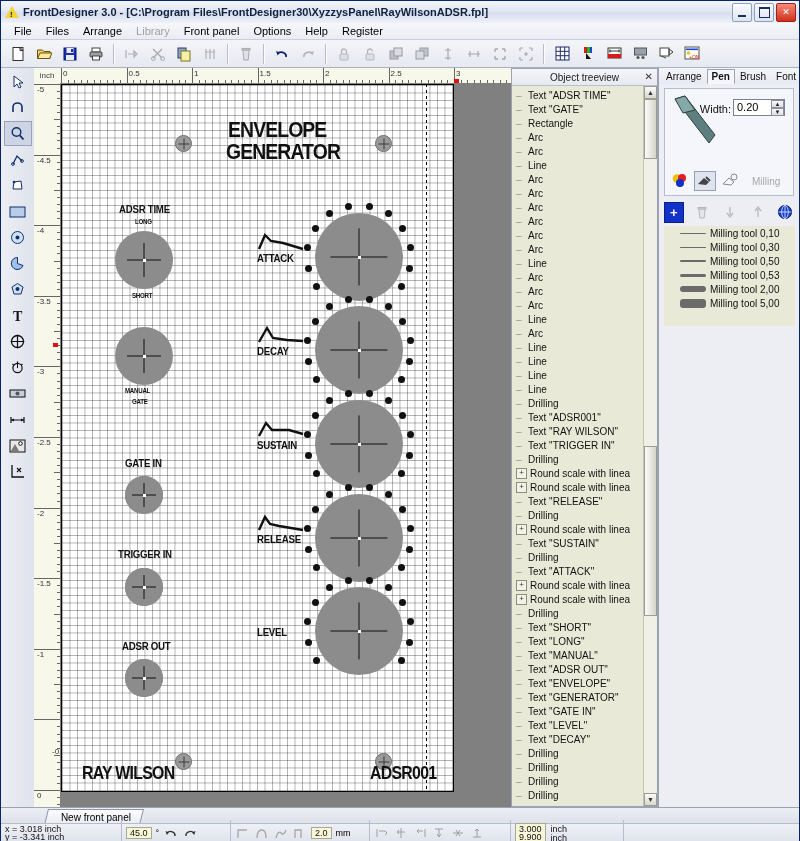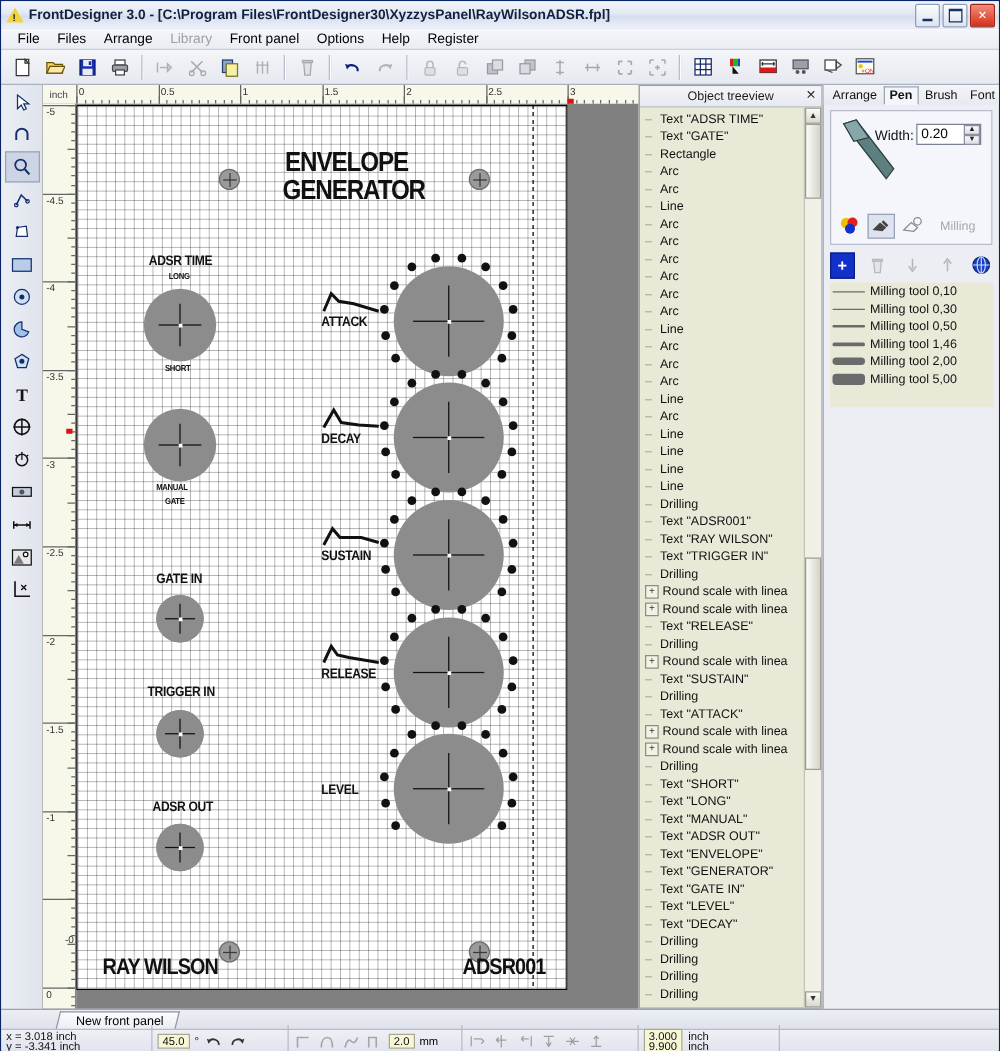--- a/index.html
+++ b/index.html
@@ -125,21 +125,21 @@
   .spin div{flex:1;background:linear-gradient(#fafafa,#dcdce4);border:1px solid #8a90a0;
      box-sizing:border-box;font-size:6px;line-height:6px;text-align:center;color:#222;}
   .penicons{position:absolute;left:4px;bottom:4px;display:flex;align-items:center;gap:3px;}
   .pitem{width:20px;height:18px;display:flex;align-items:center;justify-content:center;border:1px solid transparent;}
   .pitem.sel{background:#dfe3ee;border:1px solid #96a0b6;}
   .milling-lbl{font-size:10px;color:#a8a8a8;margin-left:8px;}
   .toolbtns{position:absolute;left:5px;top:133px;width:130px;height:22px;display:flex;align-items:center;gap:10px;}
   .tbsq{width:19px;height:19px;display:flex;align-items:center;justify-content:center;}
   .tbsq.blue{background:#1131c8;border:1px solid #0a1f80;color:#fff;font-weight:bold;font-size:13px;line-height:1;}
   .toollist{position:absolute;left:5px;top:158px;width:131px;height:100px;background:#e9e9d8;}
-  .toolrow{height:14px;display:flex;align-items:center;font-size:10px;color:#111;gap:4px;padding-left:2px;}
+  .toolrow{height:14px;display:flex;align-items:center;font-size:10px;color:#111;gap:4px;padding-left:16px;}
   .toolline{width:26px;flex:none;background:#6b6b6b;border-radius:3px;}
 
   
   .tabstrip{position:absolute;left:0;top:806px;width:798px;height:16px;
      background:linear-gradient(#eceef4,#dde1ea);border-top:1px solid #9aa2b4;}
   .doctab{position:absolute;left:45px;top:1px;height:15px;padding:0 10px 0 14px;font-size:10px;
      color:#000;display:flex;align-items:center;
      background:linear-gradient(#fcfcfe,#e8ebf2);
      border-left:1px solid #8e96a8;border-top:1px solid #8e96a8;border-right:1px solid #8e96a8;
      transform:skewX(-14deg);}
@@ -1126,21 +1126,21 @@
         <div class="toolrow">
           <span class="toolline" style="height: 1px;"></span>
           <span>Milling tool 0,30</span>
         </div>
         <div class="toolrow">
           <span class="toolline" style="height: 2px;"></span>
           <span>Milling tool 0,50</span>
         </div>
         <div class="toolrow">
           <span class="toolline" style="height: 3px;"></span>
-          <span>Milling tool 1,46</span>
+          <span>Milling tool 0,53</span>
         </div>
         <div class="toolrow">
           <span class="toolline" style="height: 6px;"></span>
           <span>Milling tool 2,00</span>
         </div>
         <div class="toolrow">
           <span class="toolline" style="height: 9px;"></span>
           <span>Milling tool 5,00</span>
         </div>
       </div>

